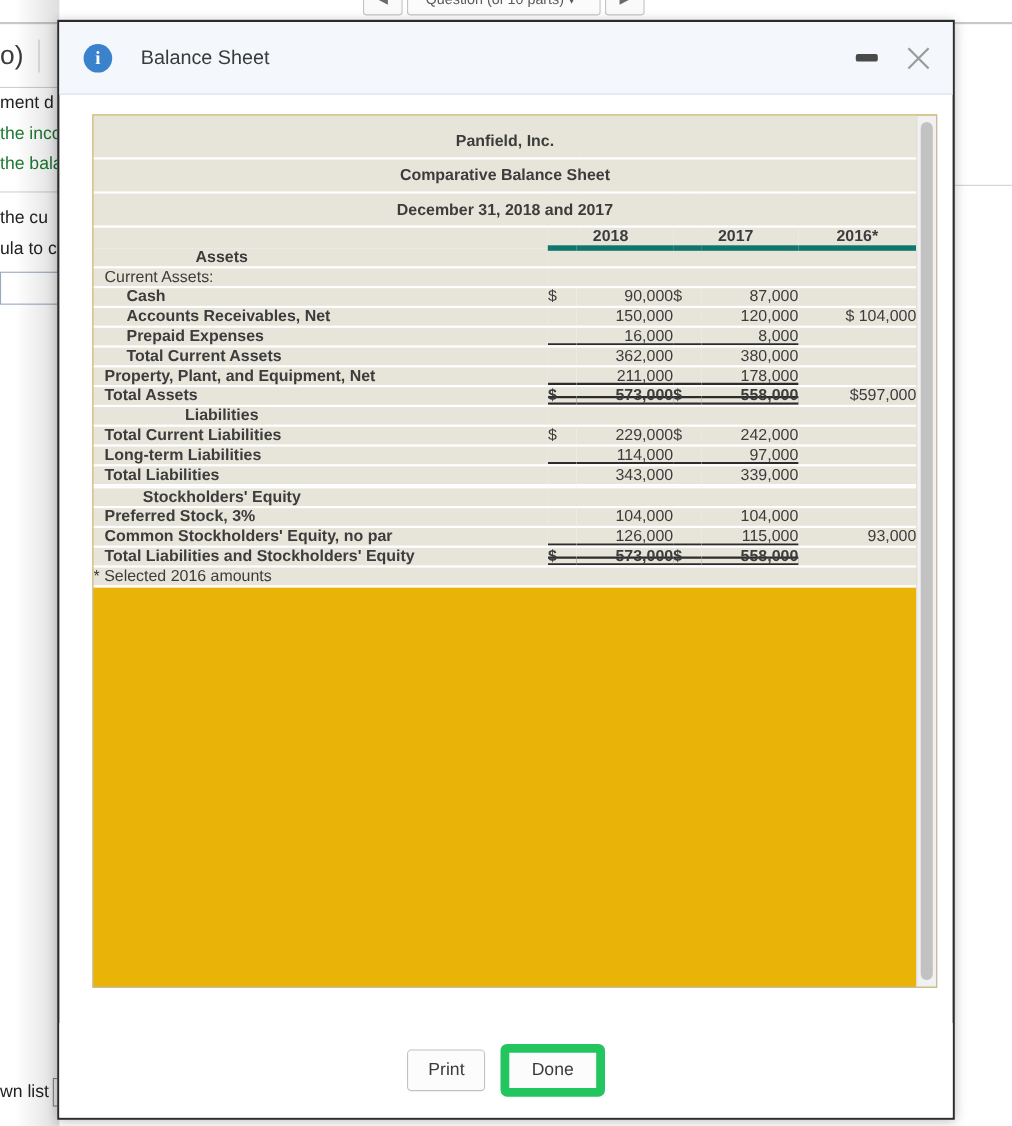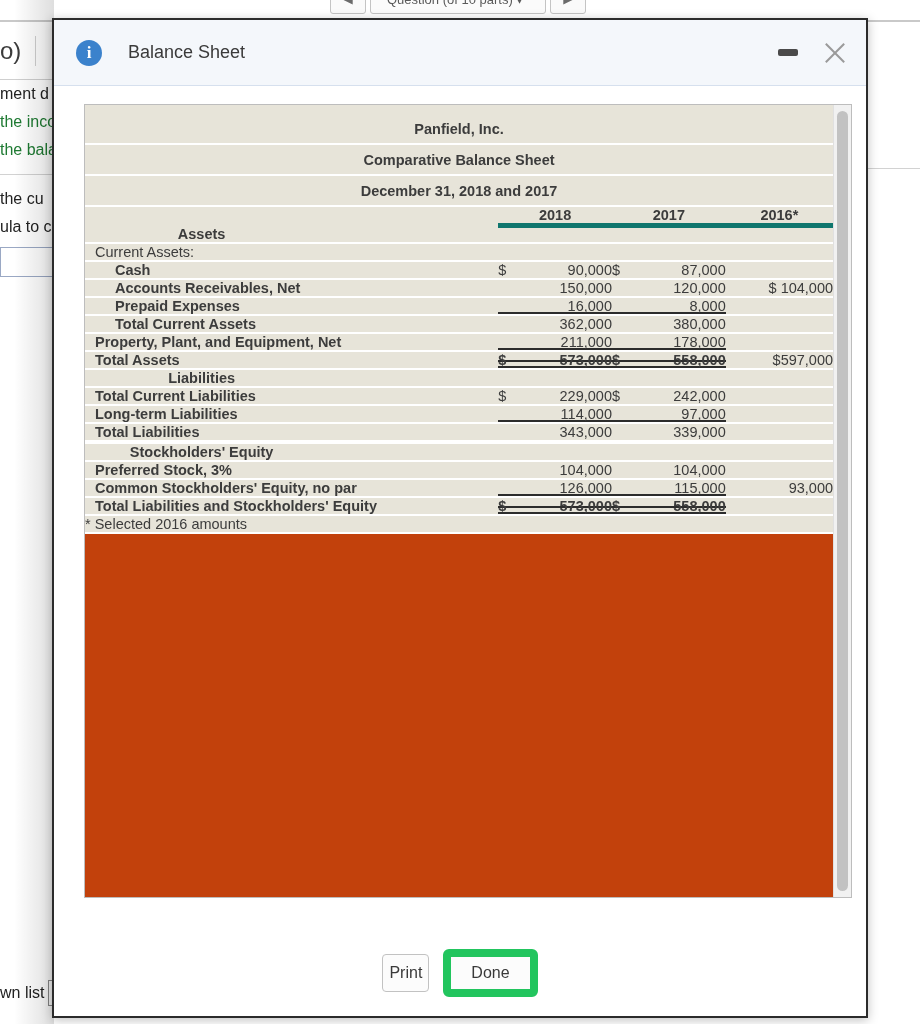--- a/index.html
+++ b/index.html
@@ -135,21 +135,21 @@
 
   .modal-body {
     flex: 1 1 auto;
     padding: 18px 14px 0 30px;
     display: flex;
     overflow: hidden;
   }
   .sheet-wrap {
     flex: 1 1 auto;
     border: 1px solid #bdbdbd;
-    background: #c2410c;
+    background: #eab308;
     display: flex;
     overflow: hidden;
     max-height: 794px;
   }
   .sheet-scrollpane {
     flex: 1 1 auto; overflow: hidden; position: relative;
   }
   .scrollbar {
     width: 18px; flex: 0 0 18px;
     background: #f1f1f1;
@@ -239,21 +239,21 @@
 
   .modal-footer {
     flex: 0 0 auto;
     height: 86px;
     display: flex; align-items: center; justify-content: center;
     gap: 14px;
     background: #ffffff;
   }
   .btn {
     font-size: 16px;
-    padding: 9px 6px;
+    padding: 9px 18px;
     background: #fcfcfc;
     border: 1px solid #c2c2c2;
     border-radius: 4px;
     color: #3a3a3a;
     cursor: pointer;
     font-family: "Liberation Sans", sans-serif;
   }
   .btn-primary {
     border: 8px solid #22c55e;
     border-radius: 6px;

